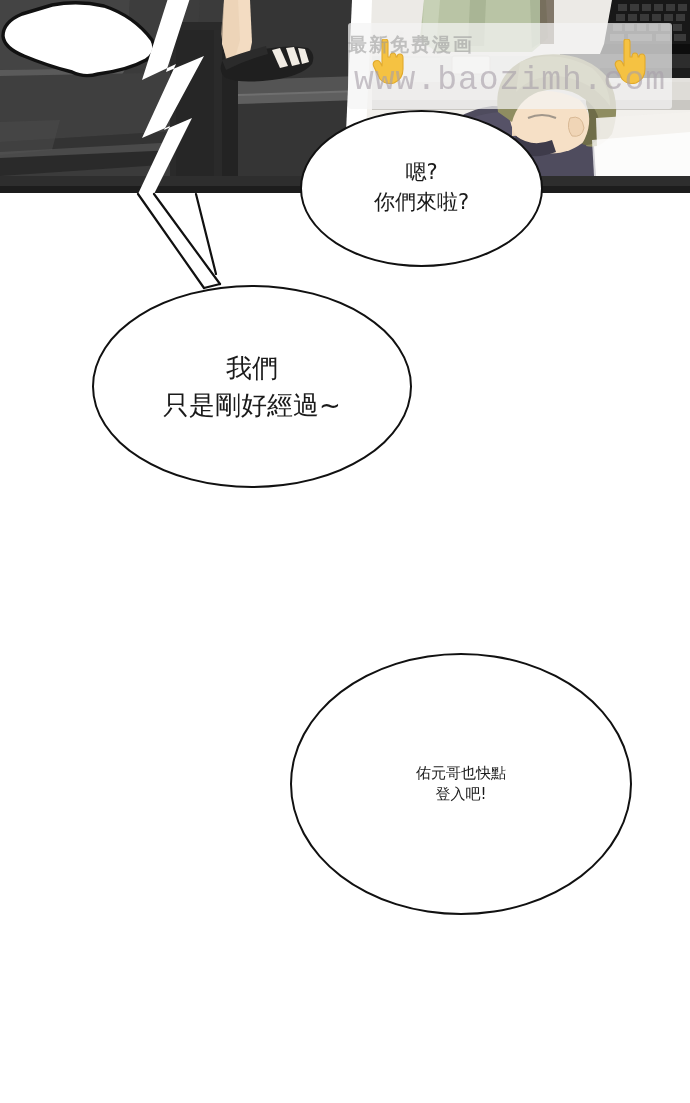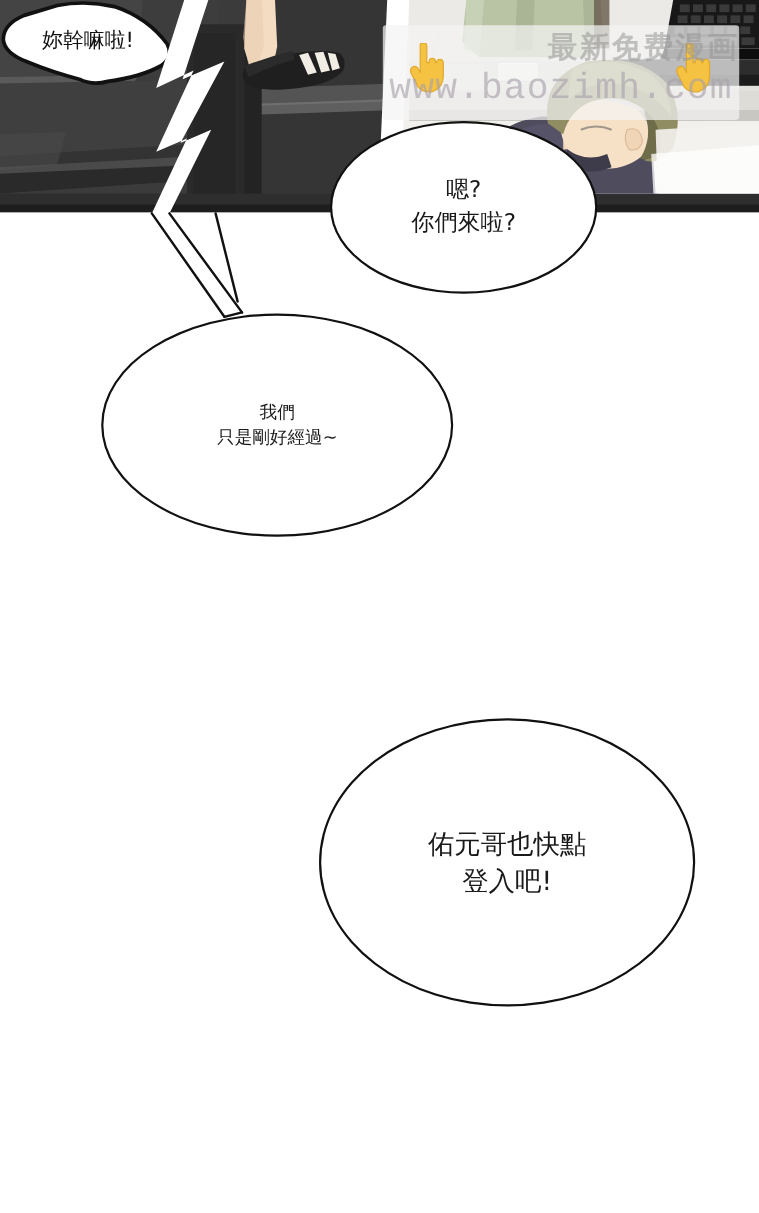--- a/index.html
+++ b/index.html
@@ -19,22 +19,22 @@
 
   
   .watermark{
     position:absolute;left:348px;top:23px;width:324px;height:86px;
     background:rgba(244,244,244,0.72);
     border-radius:3px;
     overflow:hidden;
     pointer-events:none;
   }
   .wm-line1{
-    position:absolute;left:0;top:4px;width:324px;text-align:right;
-    font-size:27px;line-height:34px;font-weight:bold;letter-spacing:2px;
+    position:absolute;left:0;top:4px;width:324px;text-align:left;
+    font-size:19px;line-height:34px;font-weight:bold;letter-spacing:2px;
     color:rgba(150,150,150,0.55);
     font-family:"DejaVu Sans","Liberation Sans",sans-serif;
     white-space:nowrap;
   }
   .wm-line2{
     position:absolute;left:0;top:38px;width:324px;text-align:center;
     font-size:33px;line-height:40px;letter-spacing:1px;
     color:rgba(168,160,170,0.62);
     font-family:Liberation Mono, monospace;
     white-space:nowrap;
@@ -61,21 +61,21 @@
     line-height:1.42;
     user-select:none;
   }
 
   
   #bubble-1{left:300px;top:110px;width:243px;height:157px;}
   #bubble-1 .bubble-text{font-size:21px;padding-bottom:2px;}
 
   
   #bubble-2{left:92px;top:285px;width:320px;height:203px;}
-  #bubble-2 .bubble-text{font-size:16px;}
+  #bubble-2 .bubble-text{font-size:26px;}
 
   
   .tail2{
     position:absolute;left:108px;top:-2px;width:230px;height:300px;
     z-index:5;pointer-events:none;
   }
 
   
   #bubble-3{
     left:262px;top:500px;width:160px;height:82px;
@@ -84,21 +84,21 @@
   .bubble3-svg{position:absolute;left:0;top:0;width:160px;height:82px;}
   .bubble3-label{
     position:absolute;left:0;top:24px;width:160px;text-align:center;
     font-size:19px;color:#111;letter-spacing:0px;
     font-family:"DejaVu Sans","Liberation Sans",sans-serif;
     white-space:nowrap;
   }
 
   
   #bubble-4{left:290px;top:653px;width:342px;height:262px;}
-  #bubble-4 .bubble-text{font-size:24px;}
+  #bubble-4 .bubble-text{font-size:15px;}
 </style>
 </head>
 <body>
 
 <div id="page">
 
   <div class="panel">
     <svg class="panel-svg" viewBox="0 0 690 193" preserveAspectRatio="none">
       <defs>
         <linearGradient id="deskG" x1="0" y1="0" x2="0" y2="1">
@@ -260,21 +260,20 @@
   <div class="bubble" id="bubble-2">
     <div class="bubble-text">我們
 只是剛好經過~</div>
   </div>
 
   <div id="bubble-3">
     <svg class="bubble3-svg" viewBox="0 0 160 82">
       <path d="M52 5 Q78 0 104 6 Q134 16 152 40 Q158 52 146 60 Q128 70 98 74
                Q84 78 72 72 Q48 66 24 56 Q4 48 3 36 Q3 22 22 14 Z" fill="#ffffff" stroke="#111111" stroke-width="3.4" stroke-linejoin="round"></path>
     </svg>
-    <div class="bubble3-label">妳幹嘛啦!</div>
   </div>
 
   <div class="bubble" id="bubble-4">
     <div class="bubble-text">佑元哥也快點
 登入吧!</div>
   </div>
 
 </div>
 
 </body></html>

